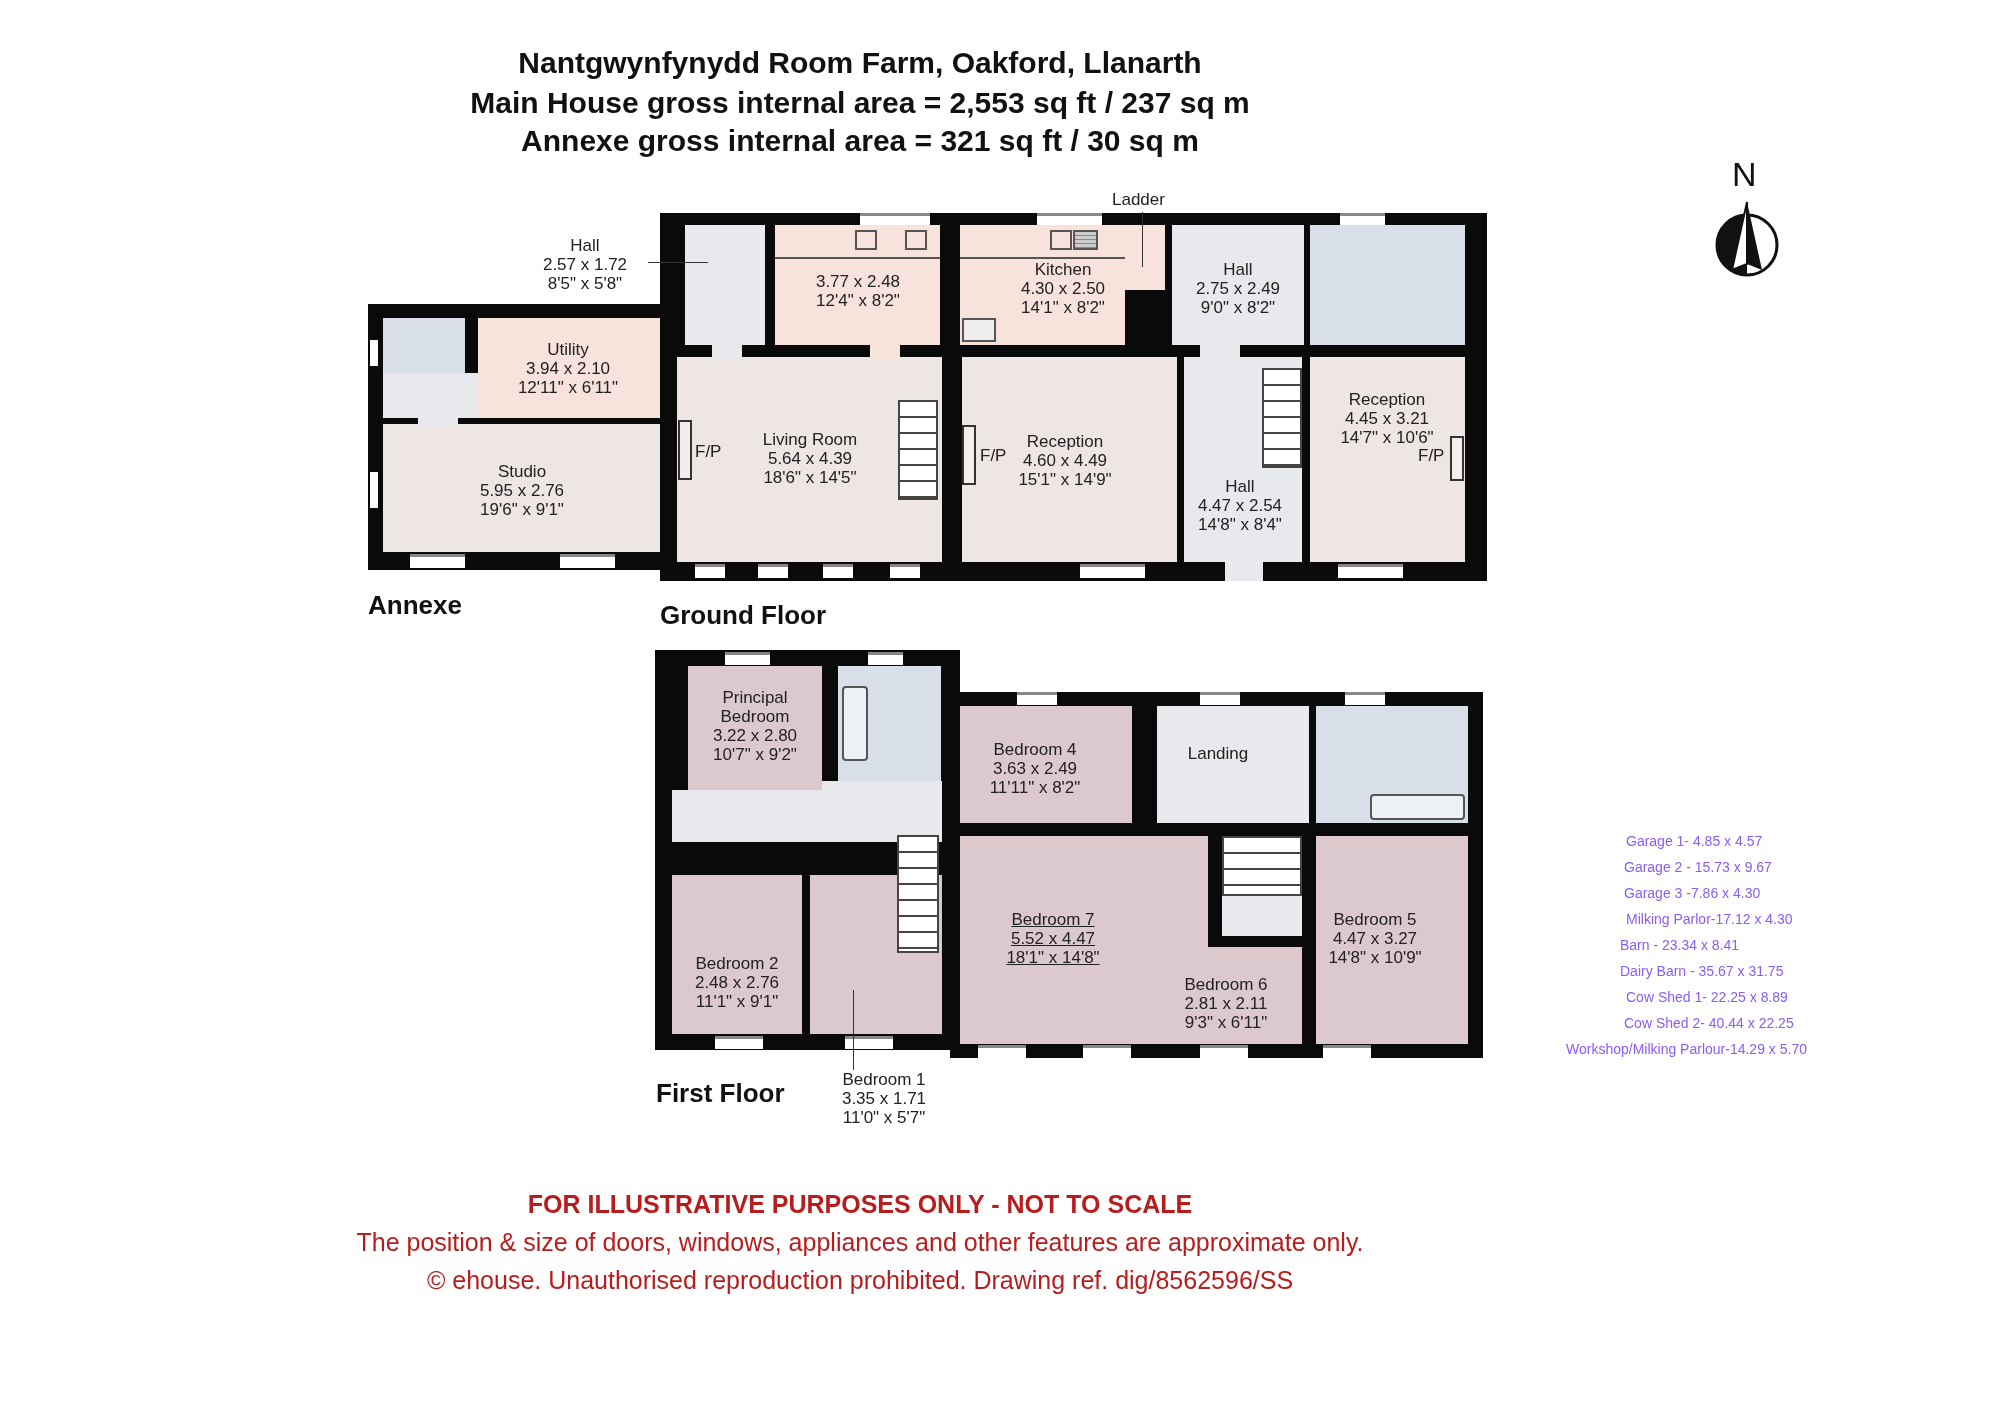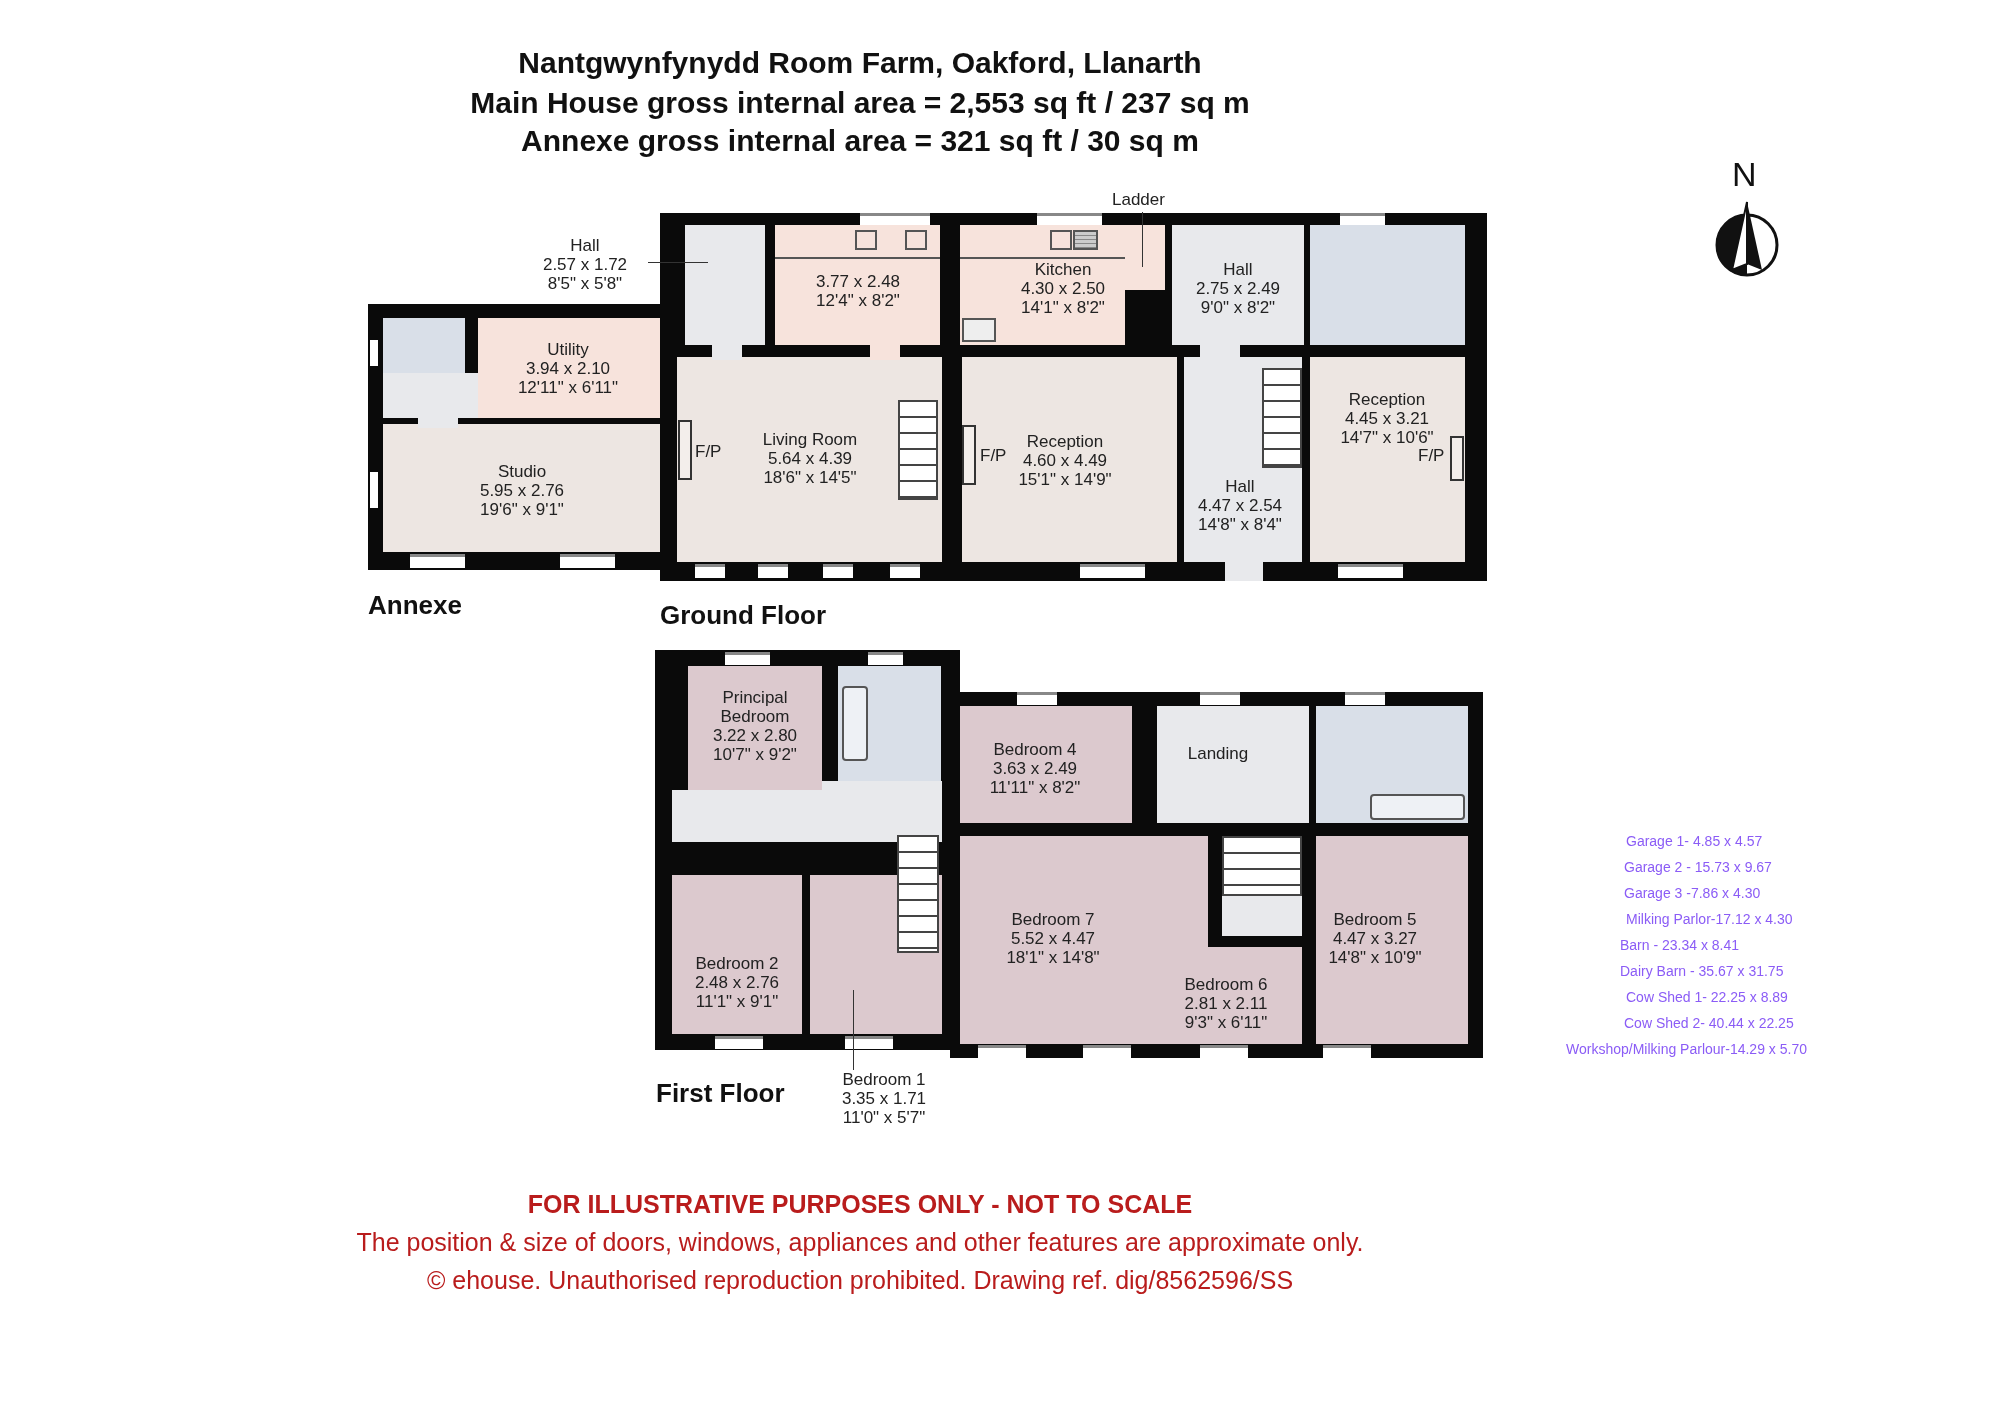--- a/index.html
+++ b/index.html
@@ -218,21 +218,21 @@
 <div class="win" style="left:1323px;top:1045px;width:48px;height:13px;"></div>
 
 <div class="rlabel" style="left:1035px;top:740px;">
   <span>Bedroom 4</span>
   <span>3.63 x 2.49</span>
   <span>11'11" x 8'2"</span>
 </div>
 <div class="rlabel" style="left:1218px;top:744px;text-align:right;">
   <span>Landing</span>
 </div>
-<div class="rlabel" style="left:1053px;top:910px;">
+<div class="rlabel" style="left:1053px;top:910px;text-decoration:underline;">
   <span>Bedroom 7</span>
   <span>5.52 x 4.47</span>
   <span>18'1" x 14'8"</span>
 </div>
 <div class="rlabel" style="left:1226px;top:975px;">
   <span>Bedroom 6</span>
   <span>2.81 x 2.11</span>
   <span>9'3" x 6'11"</span>
 </div>
 <div class="rlabel" style="left:1375px;top:910px;">

